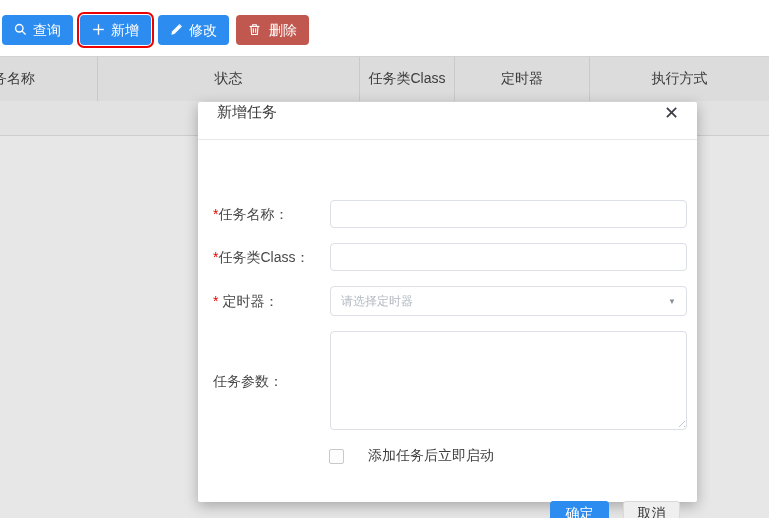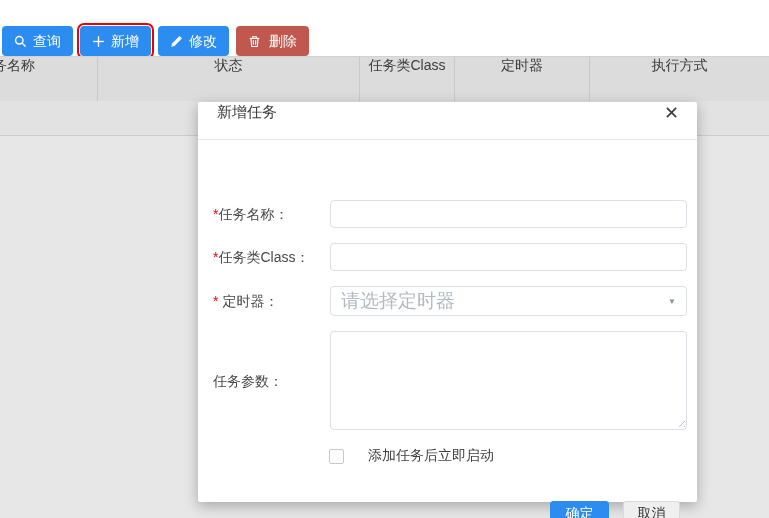--- a/index.html
+++ b/index.html
@@ -8,42 +8,42 @@
     position:relative;
     background:#e7e7e7;
     font-family:"Liberation Sans","DejaVu Sans",sans-serif;
     overflow:hidden;
   }
 
   
   .toolbar {
     position:absolute; top:0; left:0; width:769px; height:56px;
     background:#ffffff;
-    display:flex; align-items:flex-end;
+    display:flex; align-items:center;
     padding:3px 0 0 2px; gap:7px;
   }
   .btn {
     display:inline-flex; align-items:center; justify-content:center; gap:6px;
     height:30px; padding:0 12px;
     border:none; border-radius:4px;
     color:#fff; font-size:14px; line-height:1;
     background:#2d8cf0; cursor:pointer;
     font-family:inherit;
   }
   .btn.danger { background:#c0584f;gap:8px; }
   .btn.annotated { outline:2px solid #ec0000; outline-offset:1px; }
   .btn svg { display:block; }
 
   
   .table-header {
     position:absolute; top:56px; left:0; width:769px; height:45px;
     display:flex; background:#dcdcdc; border-top:1px solid #d2d2d2;
   }
   .th {
-    display:flex; align-items:flex-start; justify-content:center;
+    display:flex; align-items:center; justify-content:center;
     font-size:14px; color:#3c3c3c;
     border-right:1px solid #c9c9c9; overflow:visible;
   }
   .th:nth-child(1){ width:98px; justify-content:flex-start; }
   .th:nth-child(1) span { margin-left:-7px; white-space:nowrap; }
   .th:nth-child(2){ width:262px; }
   .th:nth-child(3){ width:95px; }
   .th:nth-child(4){ width:135px; }
   .th:nth-child(5){ width:179px; border-right:none; }
 
@@ -83,21 +83,21 @@
     font-size:14px; padding:0 10px; color:#333; font-family:inherit;
   }
   .input-1 { top:60px; }
   .input-2 { top:103px; }
 
   .select {
     position:absolute; left:132px; top:146px; width:357px; height:30px;
     border:1px solid #dcdfe6; border-radius:4px; background:#fff;
     display:flex; align-items:center; padding:0 10px; cursor:pointer;
   }
-  .select .placeholder { font-size:19px; color:#b4bac2; flex:1;font-family:Liberation Serif, serif; }
+  .select .placeholder { font-size:12px; color:#b4bac2; flex:1;font-family:Liberation Serif, serif; }
   .select .arrow { font-size:8px; color:#8a9099; }
 
   .textarea-wrap { position:absolute; left:132px; top:191px; width:357px; height:99px; }
   .txt-area {
     width:100%; height:100%; resize:none;
     border:1px solid #dcdfe6; border-radius:4px; background:#fff;
     font-size:14px; padding:6px 10px; color:#333; font-family:inherit;
   }
   .resize-handle {
     position:absolute; right:2px; bottom:3px; width:9px; height:9px;

